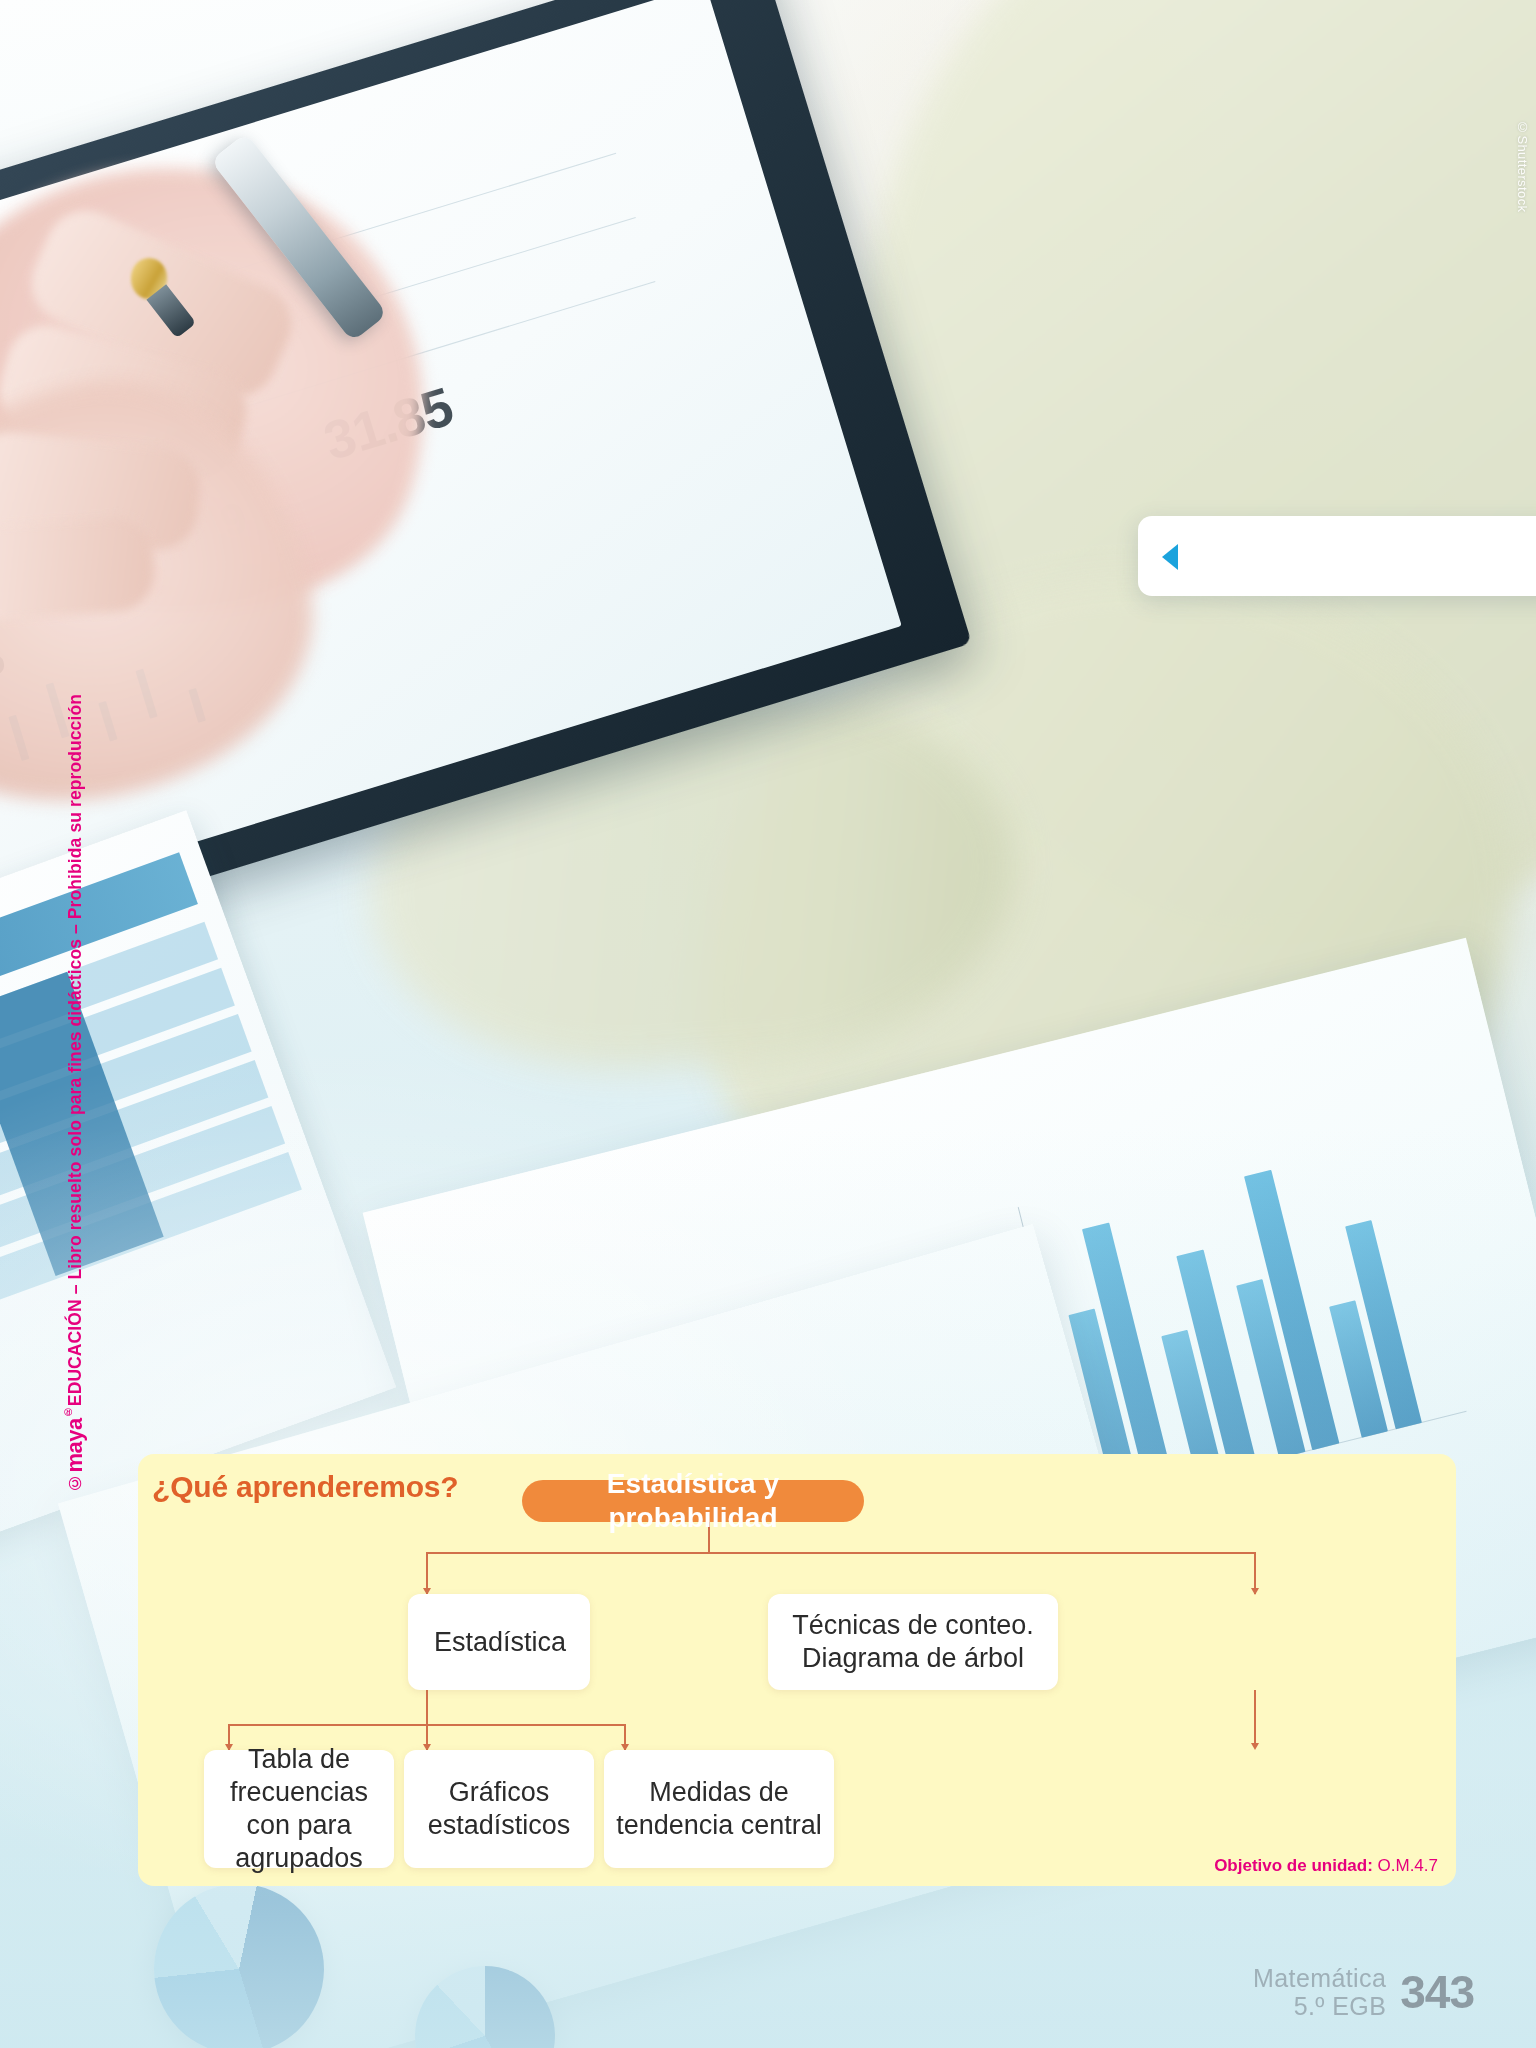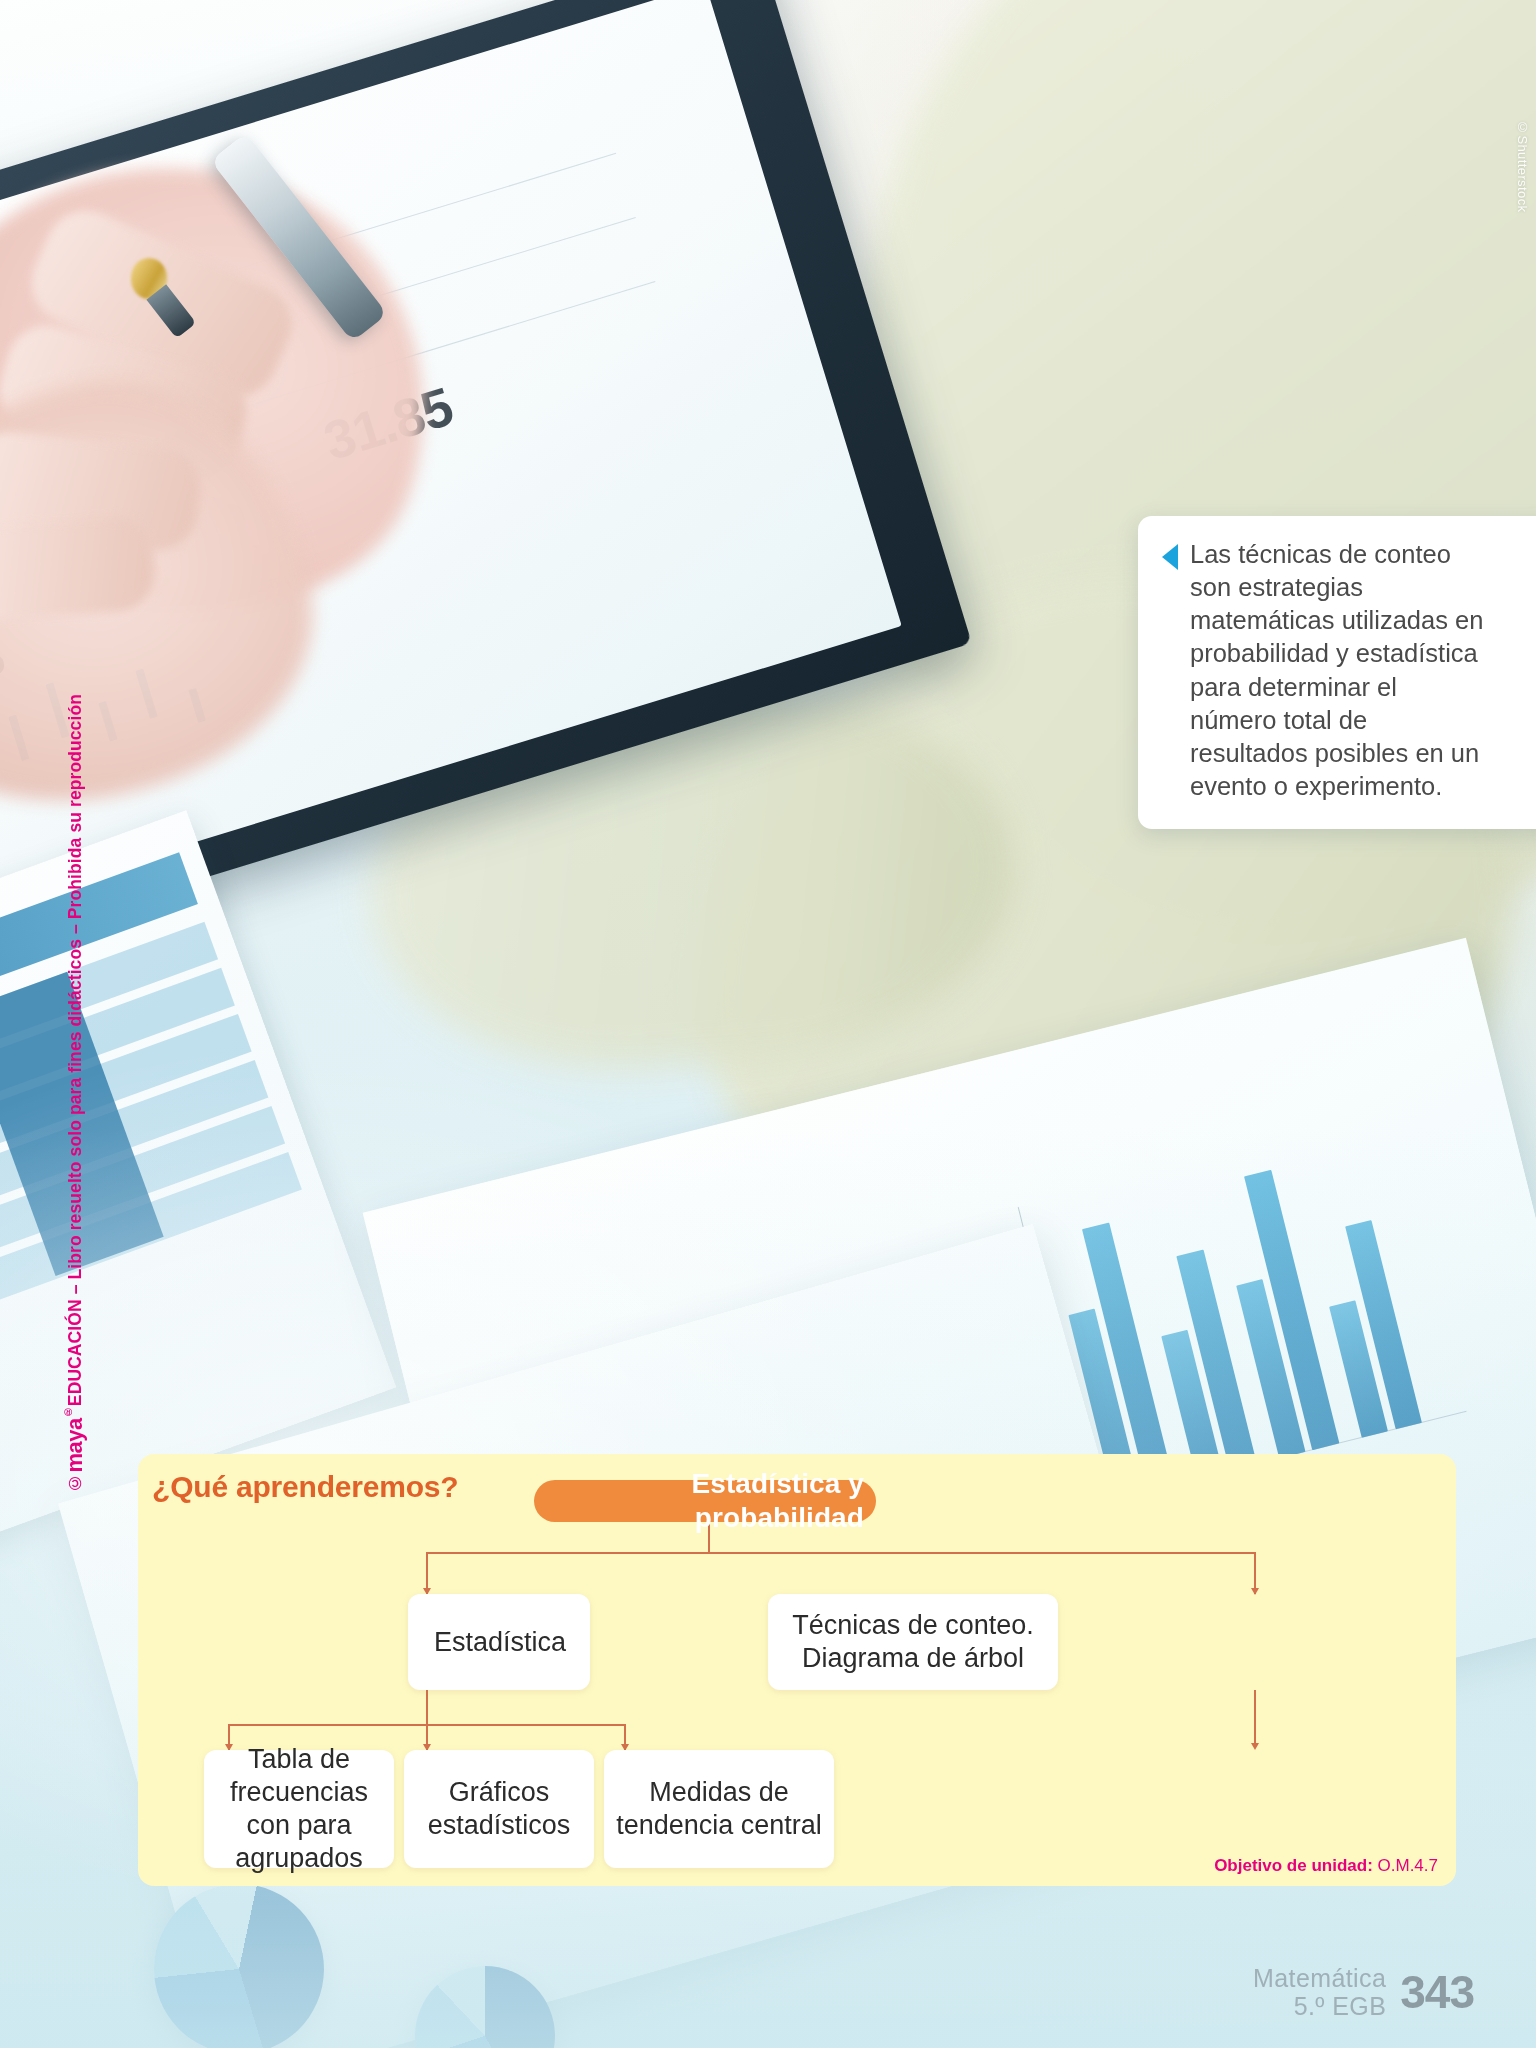--- a/index.html
+++ b/index.html
@@ -337,21 +337,20 @@
 </div>
 
 <div class="credit">©Shutterstock</div>
 
 <div class="watermark">
   <span>©</span><span class="brand">maya</span><span class="sup">®</span><span>EDUCACIÓN – Libro resuelto solo para fines didácticos – Prohibida su reproducción</span>
 </div>
 
 <div class="callout">
   <div class="callout-arrow"></div>
-  <div class="callout-text">Las técnicas de conteo son estrategias matemáticas utilizadas en probabilidad y estadística para determinar el número total de resultados posibles en un evento o experimento.</div>
 </div>
 
 <div class="panel">
 
   <div class="panel-title">¿Qué aprenderemos?</div>
 
   <div class="diagram">
 
     <div class="conn v" style="left:570px;top:66px;height:32px;"></div>
     <div class="conn h" style="left:288px;top:98px;width:829px;"></div>
@@ -365,21 +364,21 @@
     <div class="conn v" style="left:90px;top:270px;height:26px;"></div>
     <div class="arrowhead" style="left:87px;top:290px;"></div>
     <div class="conn v" style="left:288px;top:270px;height:26px;"></div>
     <div class="arrowhead" style="left:285px;top:290px;"></div>
     <div class="conn v" style="left:486px;top:270px;height:26px;"></div>
     <div class="arrowhead" style="left:483px;top:290px;"></div>
 
     <div class="conn v" style="left:1116px;top:236px;height:58px;"></div>
     <div class="arrowhead" style="left:1113px;top:289px;"></div>
 
-    <div class="node root" style="left:396px;top:26px;width:342px;height:42px;text-align:right;">
+    <div class="node root" style="left:384px;top:26px;width:342px;height:42px;">
       <span>Estadística y probabilidad</span>
     </div>
 
     <div class="node" style="left:270px;top:140px;width:182px;height:96px;padding-left:14px;">
       <span>Estadística</span>
     </div>
 
     <div class="node" style="left:630px;top:140px;width:290px;height:96px;flex-direction:column;">
       <span>Técnicas de conteo.</span>
       <span>Diagrama de árbol</span>

